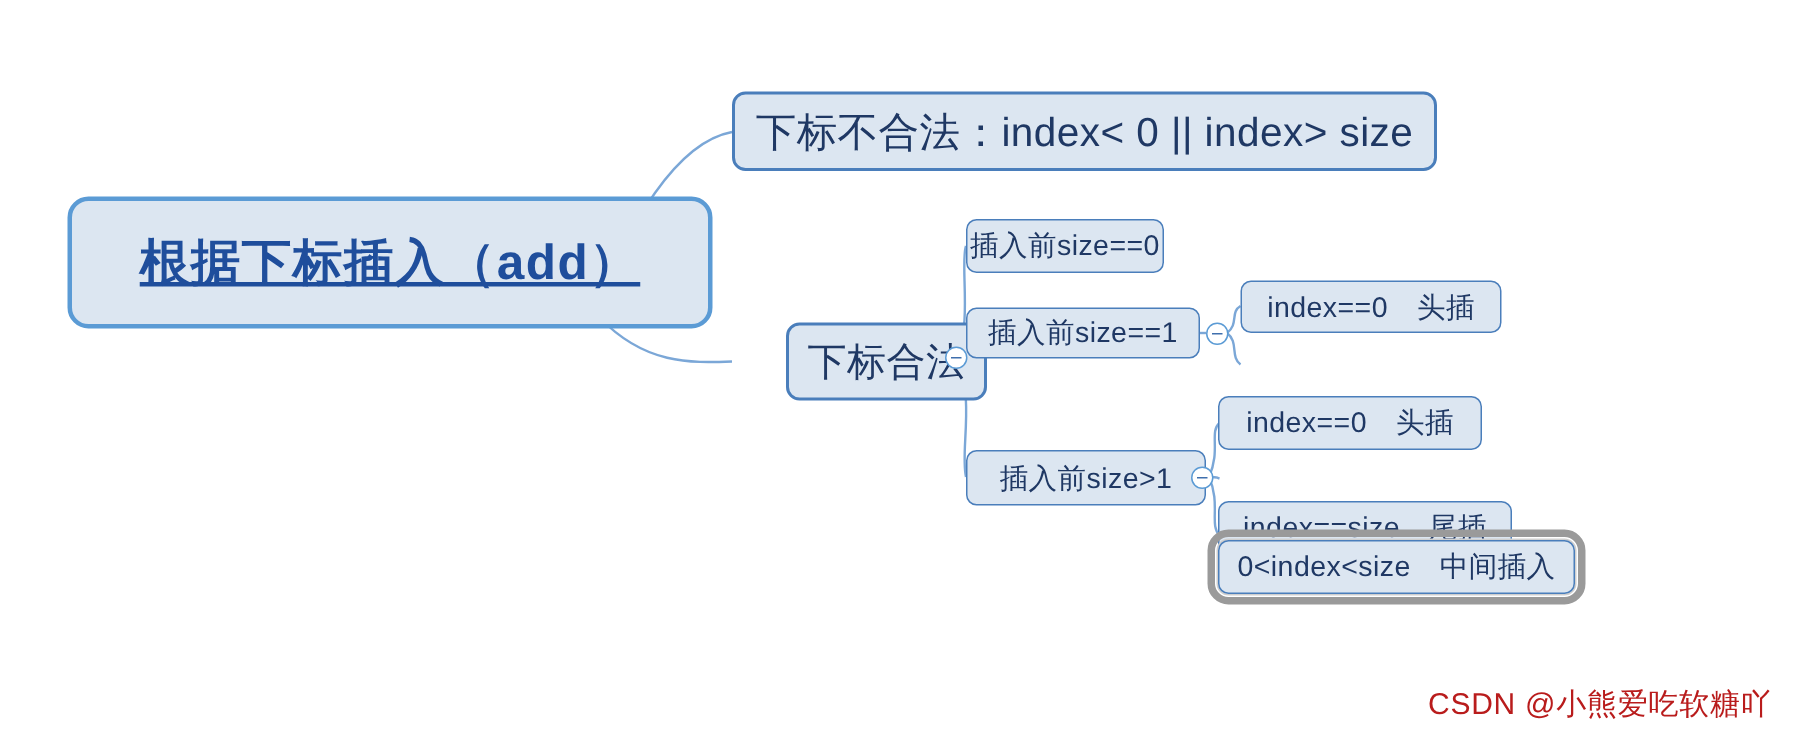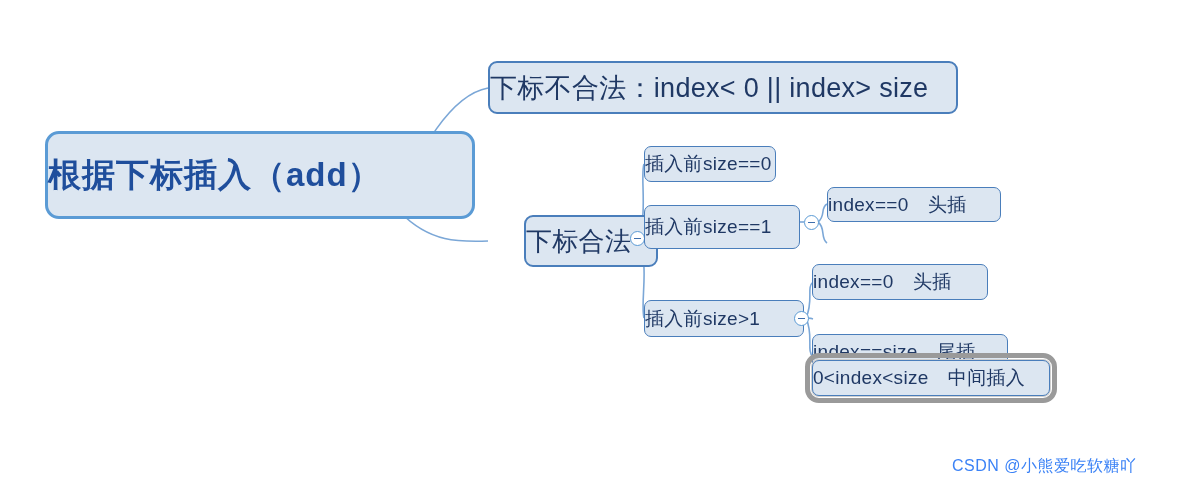--- a/index.html
+++ b/index.html
@@ -15,31 +15,33 @@
 
   .node{
     position:absolute;
     box-sizing:border-box;
     background:#dce6f1;
     border:1.6px solid #4a7ebb;
     border-radius:7px;
     color:#1f3864;
     display:flex;
     align-items:center;
+    justify-content:center;
     white-space:nowrap;
     letter-spacing:0.3px;
   }
   .node.root{
     background:#dce6f1;
     border:3.5px solid #5b9bd5;
     border-radius:14px;
     font-size:33px;
     font-weight:bold;
     color:#1f4e9c;
     letter-spacing:1px;
+    text-decoration:underline;
   }
   .node.big{
     font-size:27px;
     border-radius:9px;
     border-width:2px;
   }
   .node.mid{
     font-size:26px;
     border-radius:9px;
     border-width:2px;
@@ -63,22 +65,22 @@
   }
   .collapse::before{
     content:"";
     position:absolute;
     left:2.6px;top:5.7px;
     width:7.5px;height:1.3px;
     background:#3f6fad;
   }
   .watermark{
     position:absolute;
-    color:#3b82f6;
-    font-size:16px;
+    color:#b91c1c;
+    font-size:20px;
     white-space:nowrap;
     letter-spacing:0.5px;
   }
 </style>
 </head>
 <body>
 
 <div id="canvas">
 
   <svg class="links" viewBox="0 0 1201 495">
@@ -112,21 +114,21 @@
 
   <div class="node mid" style="left:488px;top:215px;width:134px;height:52px;margin-left:36px;">
     <span>下标合法</span>
   </div>
   <div class="collapse" style="left:630px;top:231px;"></div>
 
   <div class="node small" style="left:644px;top:146px;width:132px;height:36px;">
     <span>插入前size==0</span>
   </div>
 
-  <div class="node small" style="left:644px;top:205px;width:156px;height:44px;">
+  <div class="node small" style="left:644px;top:205px;width:156px;height:34px;">
     <span>插入前size==1</span>
   </div>
   <div class="collapse" style="left:804px;top:215px;"></div>
 
   <div class="node small" style="left:827px;top:187px;width:174px;height:35px;">
     <span>index==0　头插</span>
   </div>
 
   <div class="node small" style="left:644px;top:300px;width:160px;height:37px;">
     <span>插入前size&gt;1</span>

